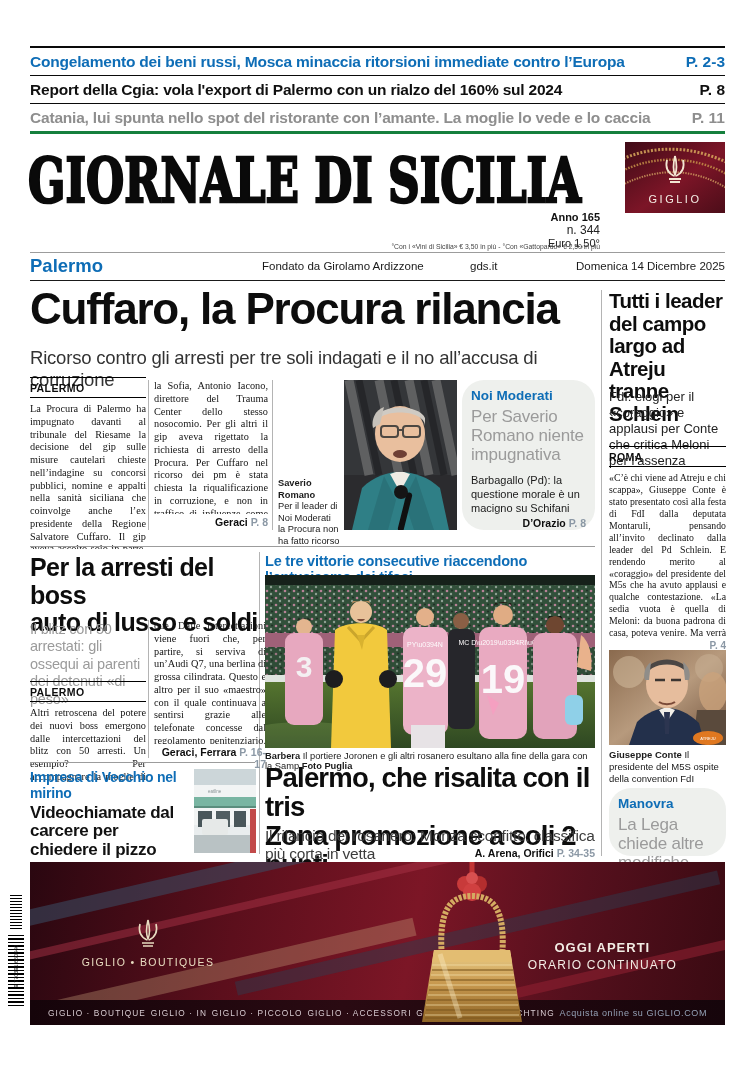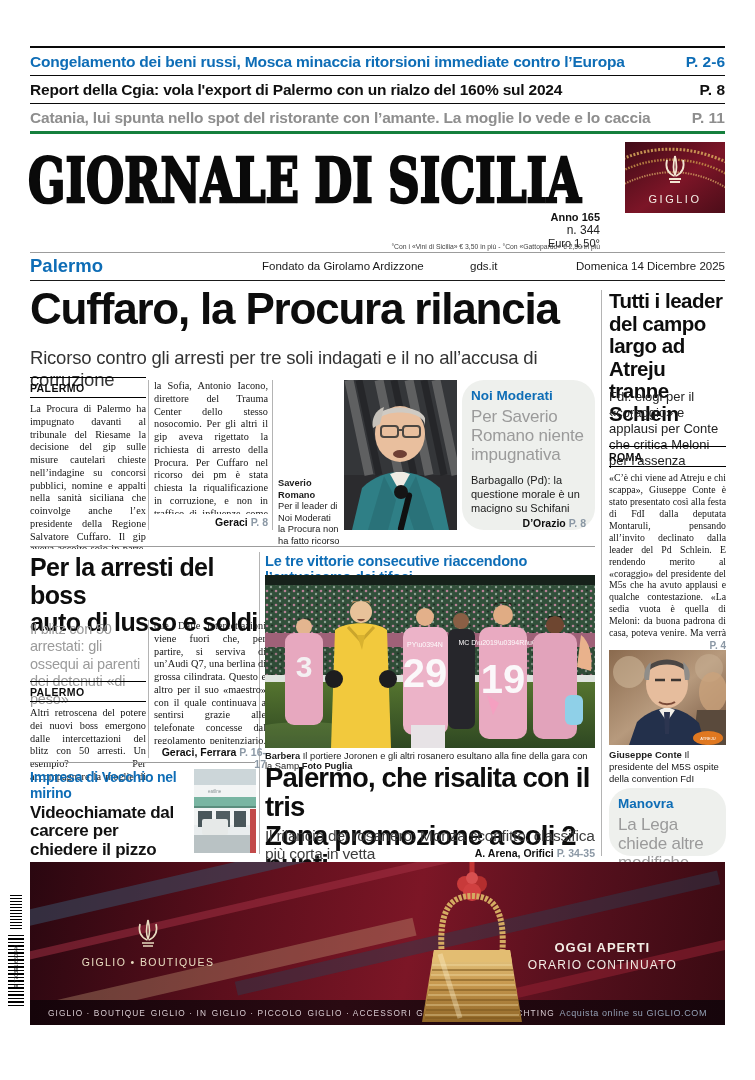--- a/index.html
+++ b/index.html
@@ -89,21 +89,21 @@
   .clip{overflow:hidden;}
 </style>
 </head>
 <body>
 
 <div class="page">
 
   <div class="abs strips">
     <div class="strip">
       <span class="lbl c-blue">Congelamento dei beni russi, Mosca minaccia ritorsioni immediate contro l’Europa</span>
-      <span class="pg c-blue">P. 2-6</span>
+      <span class="pg c-blue">P. 2-3</span>
     </div>
     <div class="strip">
       <span class="lbl c-dark">Report della Cgia: vola l'export di Palermo con un rialzo del 160% sul 2024</span>
       <span class="pg c-dark">P. 8</span>
     </div>
     <div class="strip">
       <span class="lbl c-gray">Catania, lui spunta nello spot del ristorante con l’amante. La moglie lo vede e lo caccia</span>
       <span class="pg c-gray">P. 11</span>
     </div>
   </div>

